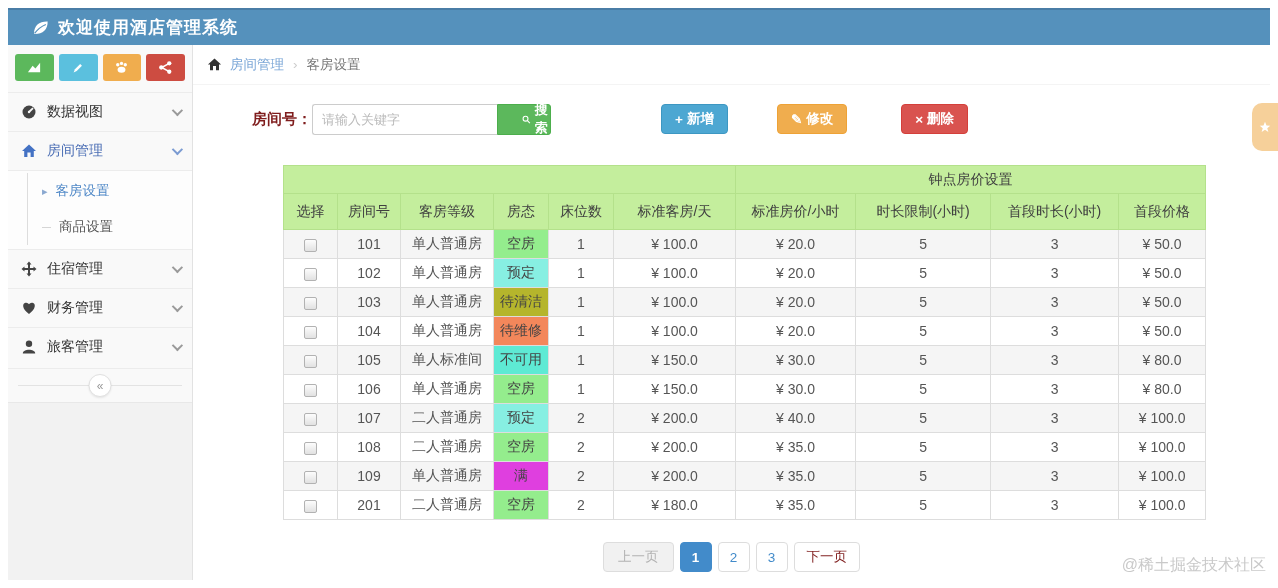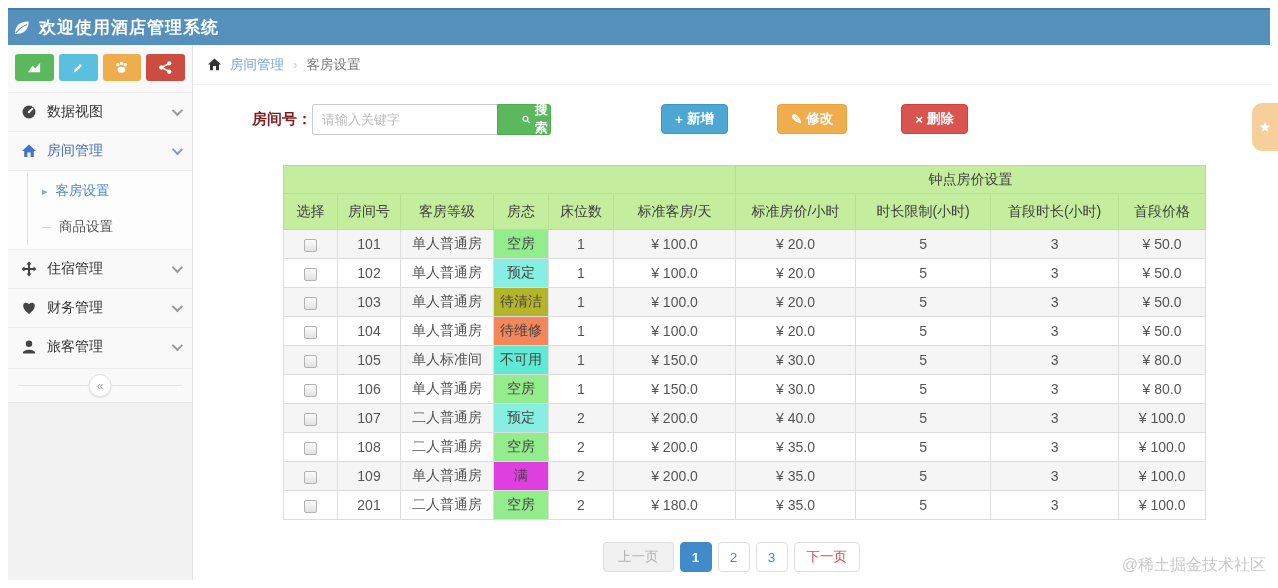--- a/index.html
+++ b/index.html
@@ -3,21 +3,21 @@
 <meta charset="utf-8">
 <style>
   * { margin:0; padding:0; box-sizing:border-box; }
   html,body { width:1278px; height:588px; background:#fff; overflow:hidden;
     font-family:"Liberation Sans","DejaVu Sans",sans-serif; }
   .page { position:relative; width:1278px; height:588px; background:#fff; }
 
   
   .topbar { position:absolute; left:8px; top:8px; width:1262px; height:37px;
     background:#5591bc; border-top:2px solid #4a7da6; display:flex; align-items:center;
-    padding-left:4px; color:#fff; }
+    padding-left:23px; color:#fff; }
   .topbar .title { font-size:17px; font-weight:bold; letter-spacing:1px; margin-left:8px; }
   .icon-svg { display:inline-block; vertical-align:middle; }
 
   
   .sidebar { position:absolute; left:8px; top:45px; width:185px; height:535px;
     background:#f9f9f9; border-right:1px solid #e2e2e2; display:flex; flex-direction:column; }
   .quick-buttons { display:flex; gap:5px; padding:9px 7px 11px 7px; }
   .qbtn { width:39px; height:27px; border-radius:3px; display:flex; align-items:center;
     justify-content:center; cursor:pointer; }
   .qbtn.green { background:#5cb85c; } .qbtn.blue { background:#5bc0de; }
@@ -79,21 +79,21 @@
   .rooms td.status { color:#444; }
   .checkbox { display:inline-block; width:13px; height:13px; border:1px solid #b2b2b2;
     border-radius:2px; background:linear-gradient(#fdfdfd,#e1e1e1); cursor:pointer; vertical-align:middle; }
 
   
   .pagination { margin-top:22px; display:flex; justify-content:center; align-items:center; }
   .pg { height:30px; min-width:32px; border:1px solid #ddd; border-radius:4px; margin:0 3px;
     display:flex; align-items:center; justify-content:center; font-size:13.5px;
     background:#fff; color:#428bca; cursor:pointer; padding:0 6px; }
   .pg.prev { padding:0 14px; background:#f1f1f1; color:#b3b3b3; }
-  .pg.next { padding:8px 12px; color:#ef4444; }
+  .pg.next { padding:8px 12px; color:#7f1d1d; }
   .pg.active { background:#428bca; border-color:#428bca; color:#fff; font-weight:bold; }
 
   .watermark { position:absolute; right:12px; bottom:12px; color:#c9c9c9; font-size:16px; }
   .float-tab { position:absolute; right:0; top:103px; width:26px; height:48px;
     background:#f6d09a; border-radius:10px 0 0 10px; display:flex; align-items:center;
     justify-content:center; color:#fff; font-size:13px; cursor:pointer; }
 </style>
 </head>
 <body>
 

